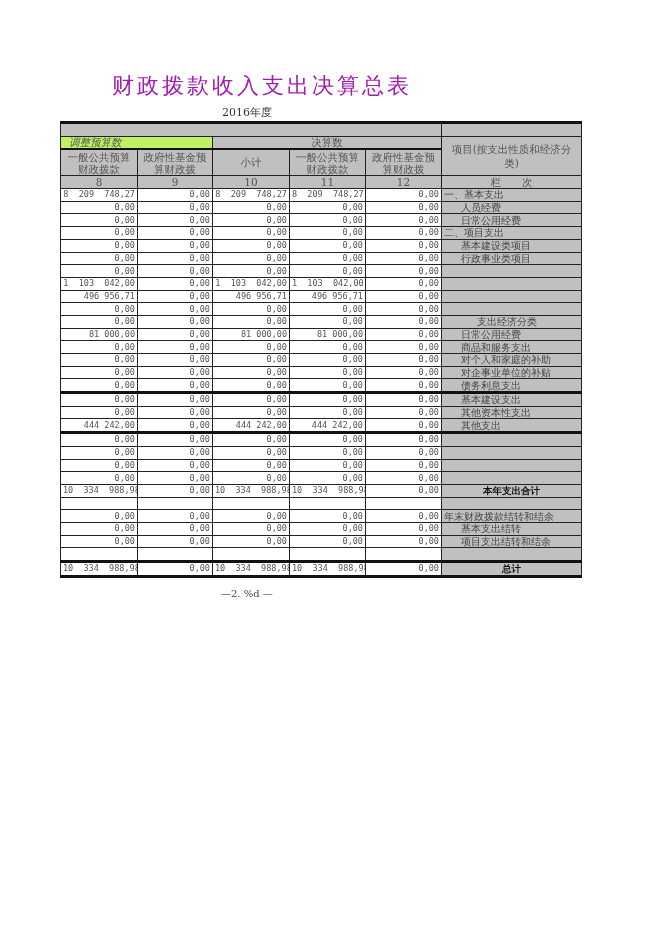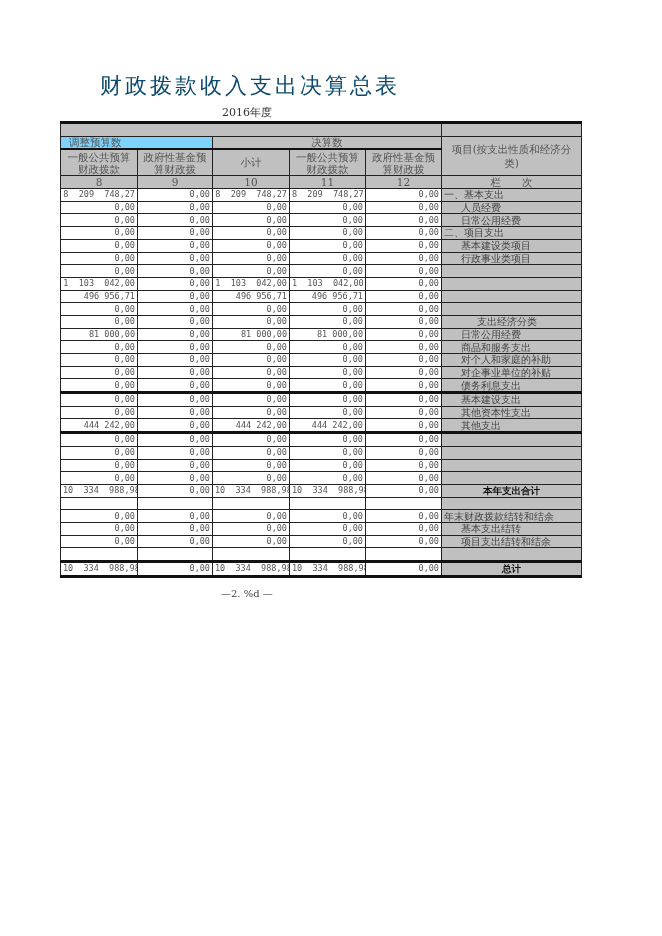--- a/index.html
+++ b/index.html
@@ -1,33 +1,33 @@
 <!DOCTYPE html>
 <html><head>
 <meta charset="utf-8">
 <style>
   html, body { margin:0; padding:0; background:#ffffff; }
   body { width:662px; height:936px; position:relative; overflow:hidden;
          font-family:"DejaVu Serif","Liberation Serif",serif; color:#333; }
-  .title { position:absolute; left:100px; top:68px; width:300px; height:30px;
-           font-size:22px; letter-spacing:3px; color:#0c4a6e; white-space:nowrap; overflow:hidden;
+  .title { position:absolute; left:112px; top:68px; width:300px; height:30px;
+           font-size:22px; letter-spacing:3px; color:#a21caf; white-space:nowrap; overflow:hidden;
            line-height:36px; }
   .year { position:absolute; left:222px; top:105px; font-size:11px; color:#333; }
   .tbl { position:absolute; left:60px; top:121px; width:521px; border-collapse:collapse;
          table-layout:fixed; font-size:9.5px; }
   .tbl td { border:1px solid #222; padding:0 2px; height:11.7px; line-height:11px;
             white-space:nowrap; overflow:hidden; }
   .tbl td.g { background:#c0c0c0; }
   .tbl td.num { text-align:right; font-family:"DejaVu Sans Mono","Liberation Mono",monospace;
                 font-size:8.5px; color:#555; }
   .tbl td.numL { text-align:right; font-family:"DejaVu Sans Mono","Liberation Mono",monospace;
                  font-size:8.5px; color:#555; white-space:pre; }
   .tbl td.lbl { background:#c0c0c0; color:#444; font-size:10px;font-family:Liberation Serif, serif; }
   .tbl td.hd { background:#c0c0c0; text-align:center; font-size:10.5px; color:#555; }
-  .tbl td.hdL { background:#7dd3fc; text-align:left; font-size:10.5px; color:#555; }
+  .tbl td.hdL { background:#bef264; text-align:left; font-size:10.5px; color:#555;font-style:italic; }
   .tbl td.bold { font-weight:bold; text-align:center; color:#111; background:#c0c0c0; }
   .tbl tr.thick td { border-top:3px solid #111; }
   .tbl tr.bottom td { border-bottom:3px solid #111; }
   .tbl td.ind1 { padding-left:19px; }
   .tbl td.ind3 { padding-left:35px; }
   .footer { position:absolute; left:221px; top:588px; font-size:10px; color:#444;text-align:right; }
 </style>
 </head>
 <body>
 

